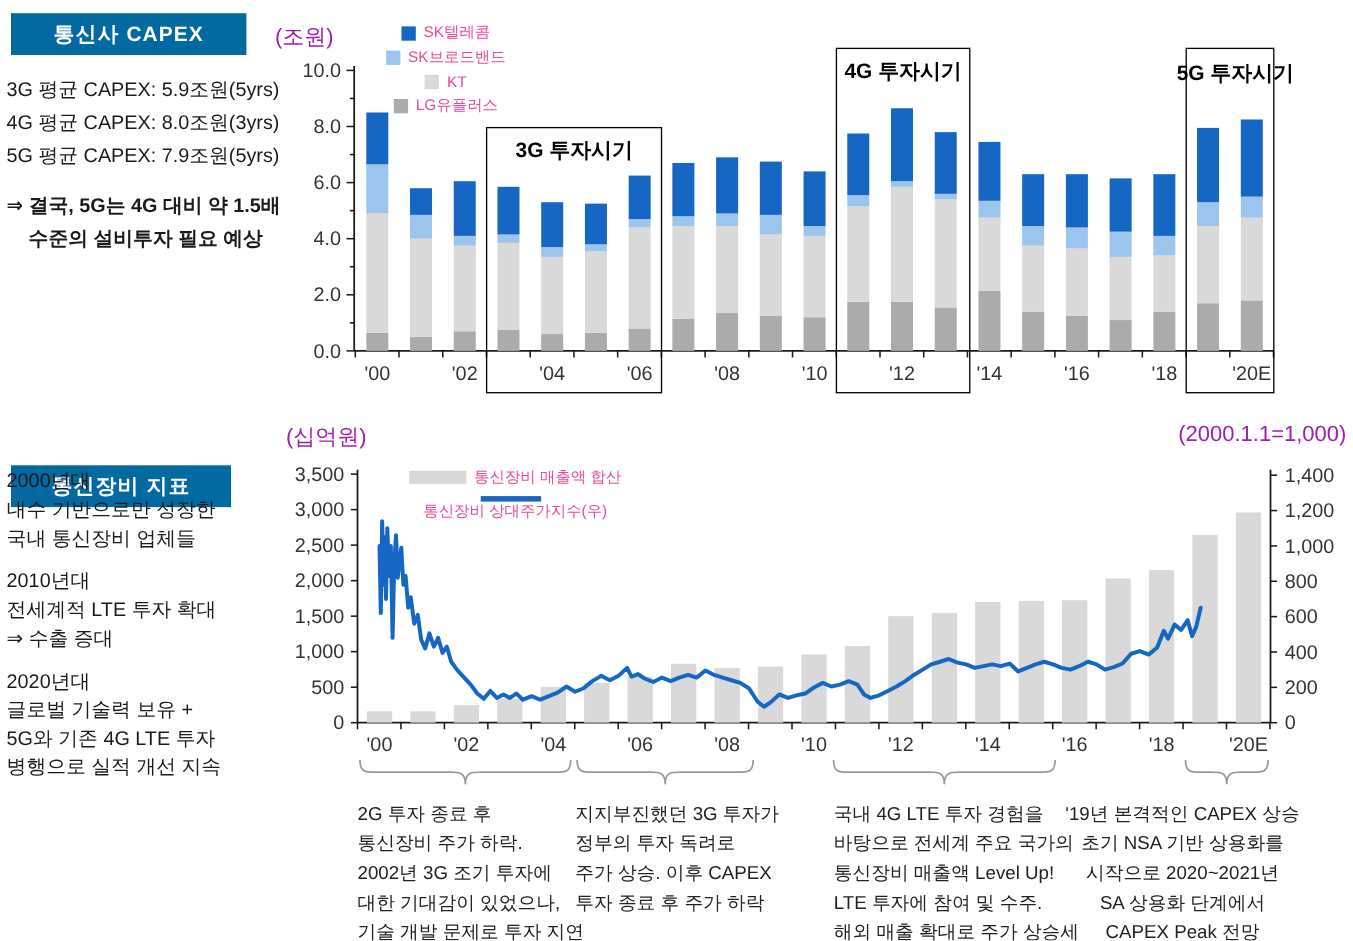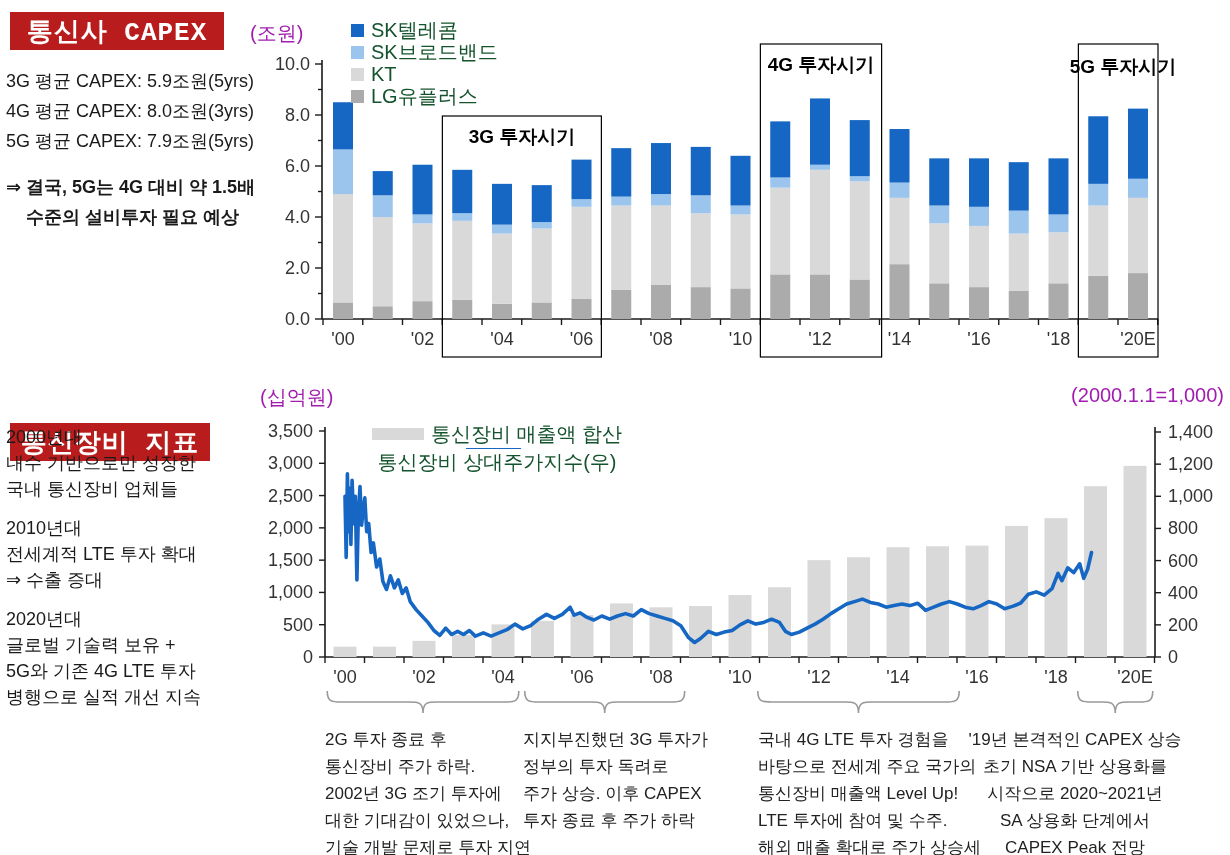--- a/index.html
+++ b/index.html
@@ -1,34 +1,34 @@
 <!DOCTYPE html>
 <html><head>
 <meta charset="utf-8">
 <style>
   html,body{margin:0;padding:0;}
   body{width:1230px;height:855px;position:relative;background:#ffffff;
        font-family:"Liberation Sans","DejaVu Sans",sans-serif;overflow:hidden;color:#1a1a1a;}
-  .badge{position:absolute;background:#b91c1c;color:#fff;font-weight:bold;font-size:26px;
-         display:flex;align-items:center;justify-content:center;letter-spacing:1px;font-family:Liberation Mono, monospace;}
+  .badge{position:absolute;background:#0369a1;color:#fff;font-weight:bold;font-size:19px;
+         display:flex;align-items:center;justify-content:center;letter-spacing:1px;}
   #badge1{left:10px;top:12px;width:214px;height:38px;}
   #badge2{left:10px;top:400px;width:200px;height:38px;margin-top:23px;}
   .sidetext{position:absolute;font-size:18px;line-height:30px;color:#1a1a1a;white-space:nowrap;}
   #capex-lines{left:6px;top:66px;}
   #capex-conclusion{left:6px;top:172px;font-weight:bold;}
   #capex-conclusion .indent{padding-left:20px;}
   #equip-notes{left:6px;top:424px;line-height:26px;}
   .para{margin-bottom:13px;}
   .para .ttl-b{font-weight:normal;}
   .unit{position:absolute;font-size:20px;color:#a21caf;white-space:nowrap;}
   #unit1{left:250px;top:20px;}
   #unit2{left:260px;top:384px;}
   #unit3{left:1038px;top:384px;width:186px;text-align:right;}
   .legend{position:absolute;}
-  .legend .row{display:flex;align-items:center;height:22px;font-size:20px;color:#14532d;white-space:nowrap;}
+  .legend .row{display:flex;align-items:center;height:22px;font-size:14px;color:#ec4899;white-space:nowrap;justify-content:center;}
   .legend .sw{display:inline-block;margin-right:7px;}
   .sw.sq{width:13px;height:13px;}
   .sw.bar{width:52px;height:12px;}
   .sw.line{width:55px;height:5px;}
   .boxlabel{position:absolute;font-weight:bold;font-size:19px;text-align:center;
             white-space:nowrap;color:#000;}
   #bl-3g{left:442px;top:124px;width:160px;}
   #bl-4g{left:760px;top:52px;width:122px;}
   #bl-5g{left:1044px;top:54px;width:158px;}
   .anno{position:absolute;top:726px;font-size:17px;line-height:27px;color:#222;white-space:nowrap;}

